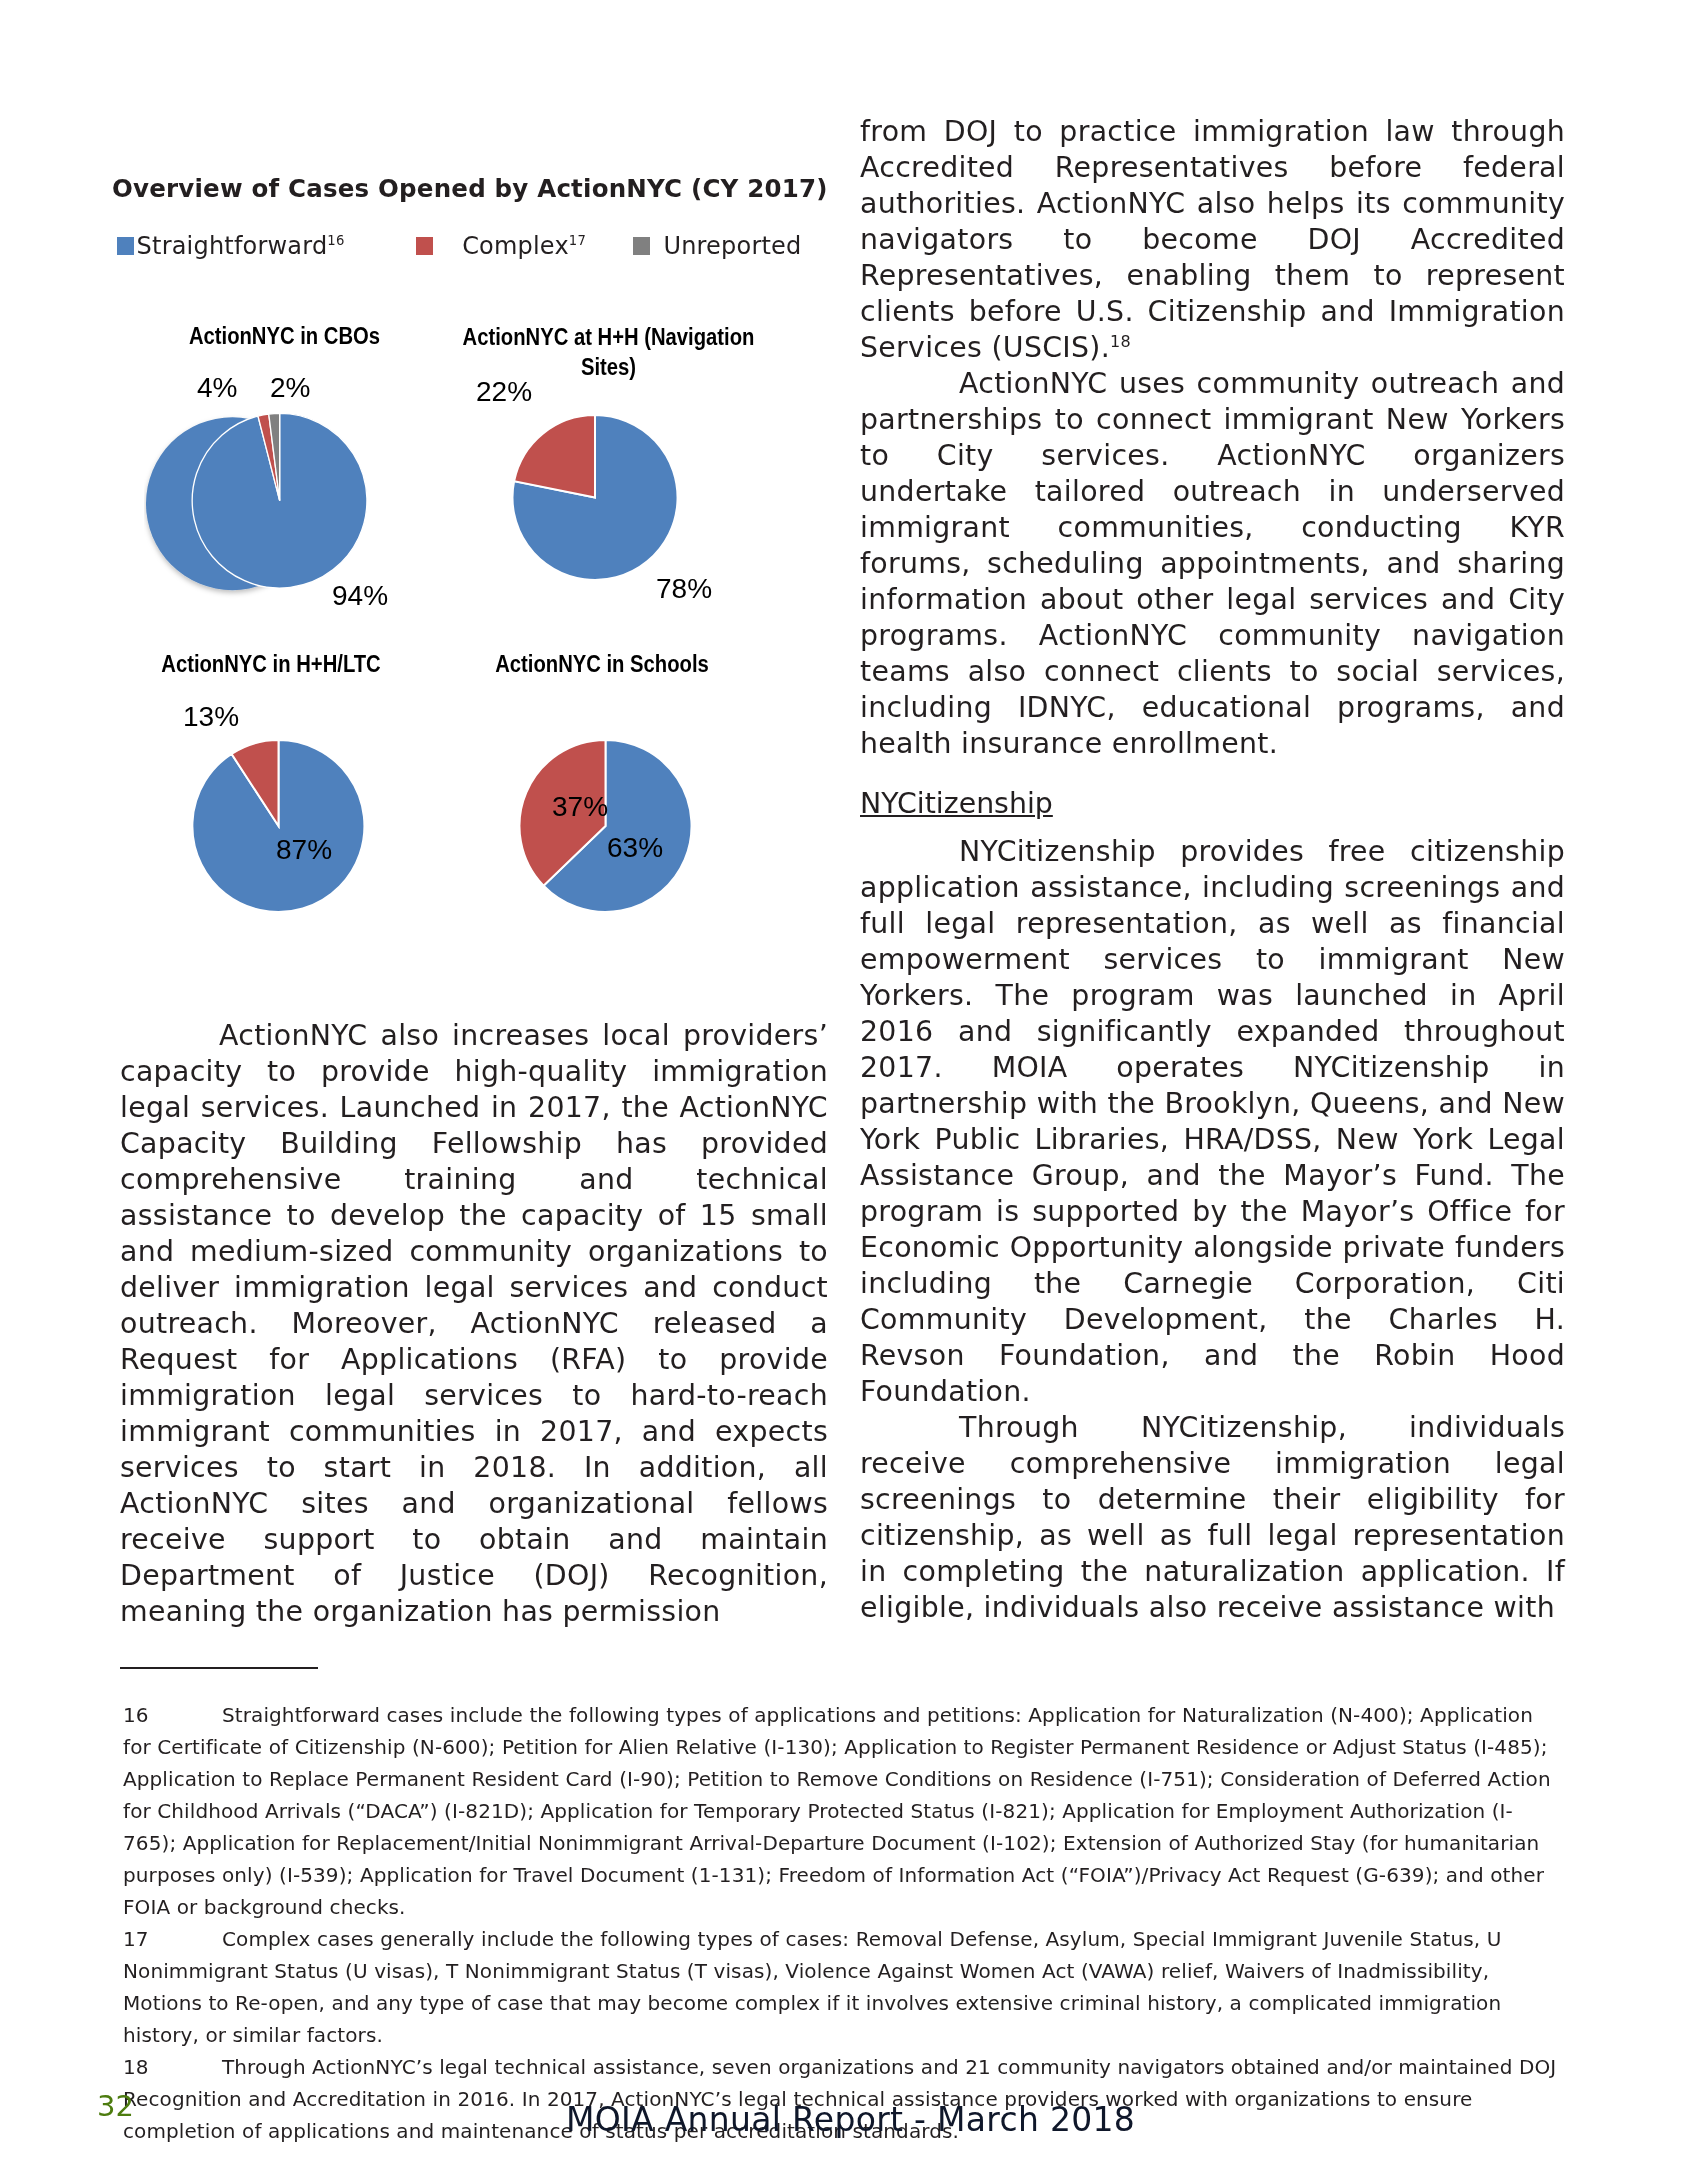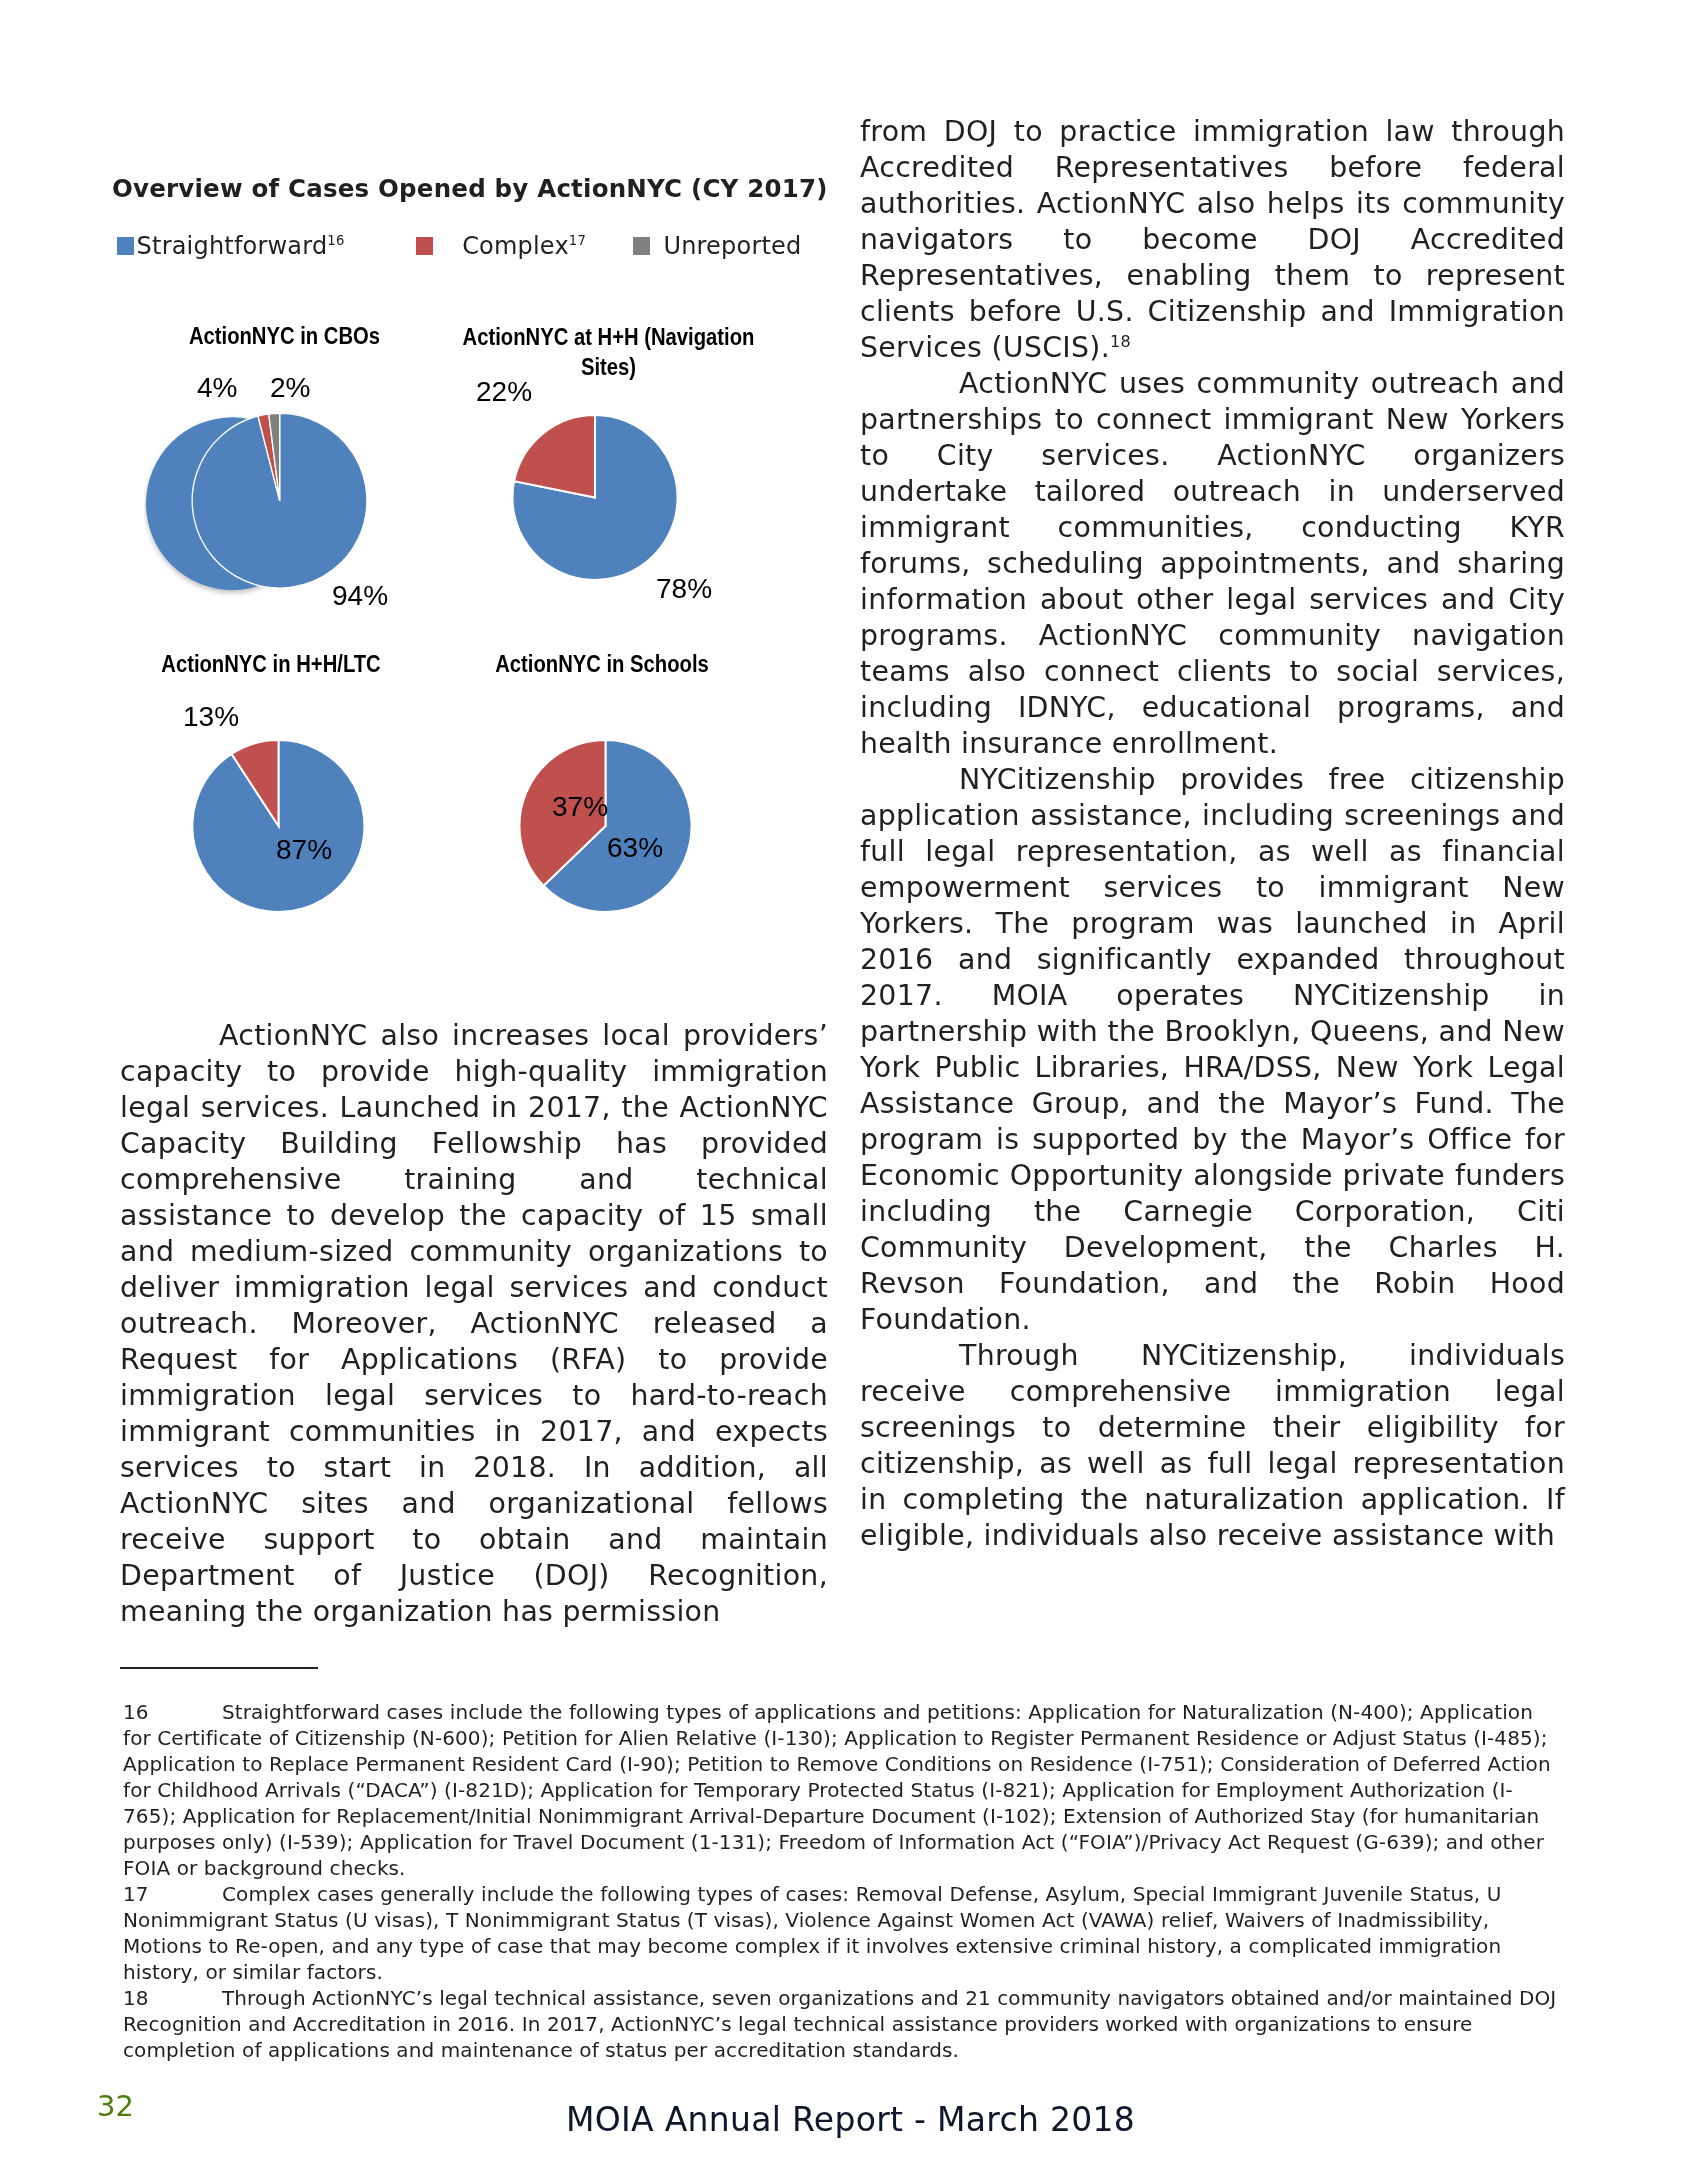--- a/index.html
+++ b/index.html
@@ -14,21 +14,21 @@
   .chart-title { position:absolute; left:112px; top:174px; font-size:24.5px; font-weight:bold; color:#231f20; letter-spacing:0.2px;text-align:center; }
   .legend { position:absolute; left:117px; top:232px; display:flex; align-items:center; font-size:24px; }
   .legend-item { display:flex; align-items:center; margin-right:34px; }
   .swatch { width:17px; height:18.5px; display:inline-block; margin-right:2.6px; }
   .legend-item .lbl { letter-spacing:0.2px; }
   .legend-item .lbl sup { font-size:13.2px; }
   .pie-title { position:absolute; font-family:"Liberation Sans", sans-serif; font-weight:bold; font-size:23px; text-align:center; color:#000; transform:scaleX(0.88); transform-origin:center; }
   .pie-label { position:absolute; font-family:"Liberation Sans", sans-serif; font-size:28px; color:#000; }
   svg.pie { position:absolute; }
   .footrule { position:absolute; left:120px; top:1667px; width:198px; height:2px; background:#231f20; }
-  .footnotes { position:absolute; left:123px; top:1699px; width:1442px; font-size:20px; line-height:26px; color:#231f20; letter-spacing:0.1px; }
+  .footnotes { position:absolute; left:123px; top:1699px; width:1442px; font-size:20px; line-height:32px; color:#231f20; letter-spacing:0.1px; }
   .fn { margin:0; }
   .fn-num { display:inline-block; width:99px; }
   .page-num { position:absolute; left:97px; top:2089px; font-size:29px; color:#4d7c0f; }
   .running-footer { position:absolute; left:566px; top:2100px; font-size:33px; color:#0f172a; letter-spacing:0.3px; }
 </style>
 </head>
 <body>
 
 <div class="chart-title">Overview of Cases Opened by ActionNYC (CY 2017)</div>
 
@@ -91,20 +91,21 @@
 <div class="pie-label" style="left:552px; top:791px;">37%</div>
 <div class="pie-label" style="left:607px; top:832px;">63%</div>
 
 <div class="col left-text">
   <p class="para indent">ActionNYC also increases local providers’ capacity to provide high-quality immigration legal services. Launched in 2017, the ActionNYC Capacity Building Fellowship has provided comprehensive training and technical assistance to develop the capacity of 15 small and medium-sized community organizations to deliver immigration legal services and conduct outreach. Moreover, ActionNYC released a Request for Applications (RFA) to provide immigration legal services to hard-to-reach immigrant communities in 2017, and expects services to start in 2018. In addition, all ActionNYC sites and organizational fellows receive support to obtain and maintain Department of Justice (DOJ) Recognition, meaning the organization has permission</p>
 </div>
 
 <div class="col right-col">
   <p class="para"><span>from DOJ to practice immigration law through Accredited Representatives before federal authorities. ActionNYC also helps its community navigators to become DOJ Accredited Representatives, enabling them to represent clients before U.S. Citizenship and Immigration Services (USCIS).</span><span class="sup">18</span></p>
   <p class="para indent">ActionNYC uses community outreach and partnerships to connect immigrant New Yorkers to City services. ActionNYC organizers undertake tailored outreach in underserved immigrant communities, conducting KYR forums, scheduling appointments, and sharing information about other legal services and City programs. ActionNYC community navigation teams also connect clients to social services, including IDNYC, educational programs, and health insurance enrollment.</p>
+  <div class="heading-u">NYCitizenship</div>
   <p class="para indent">NYCitizenship provides free citizenship application assistance, including screenings and full legal representation, as well as financial empowerment services to immigrant New Yorkers. The program was launched in April 2016 and significantly expanded throughout 2017. MOIA operates NYCitizenship in partnership with the Brooklyn, Queens, and New York Public Libraries, HRA/DSS, New York Legal Assistance Group, and the Mayor’s Fund. The program is supported by the Mayor’s Office for Economic Opportunity alongside private funders including the Carnegie Corporation, Citi Community Development, the Charles H. Revson Foundation, and the Robin Hood Foundation.</p>
   <p class="para indent">Through NYCitizenship, individuals receive comprehensive immigration legal screenings to determine their eligibility for citizenship, as well as full legal representation in completing the naturalization application. If eligible, individuals also receive assistance with</p>
 </div>
 
 <div class="footrule"></div>
 
 <div class="footnotes">
   <p class="fn"><span class="fn-num">16</span><span>Straightforward cases include the following types of applications and petitions: Application for Naturalization (N-400); Application for Certificate of Citizenship (N-600); Petition for Alien Relative (I-130); Application to Register Permanent Residence or Adjust Status (I-485); Application to Replace Permanent Resident Card (I-90); Petition to Remove Conditions on Residence (I-751); Consideration of Deferred Action for Childhood Arrivals (“DACA”) (I-821D); Application for Temporary Protected Status (I-821); Application for Employment Authorization (I-765); Application for Replacement/Initial Nonimmigrant Arrival-Departure Document (I-102); Extension of Authorized Stay (for humanitarian purposes only) (I-539); Application for Travel Document (1-131); Freedom of Information Act (“FOIA”)/Privacy Act Request (G-639); and other FOIA or background checks.</span></p>
   <p class="fn"><span class="fn-num">17</span><span>Complex cases generally include the following types of cases: Removal Defense, Asylum, Special Immigrant Juvenile Status, U Nonimmigrant Status (U visas), T Nonimmigrant Status (T visas), Violence Against Women Act (VAWA) relief, Waivers of Inadmissibility, Motions to Re-open, and any type of case that may become complex if it involves extensive criminal history, a complicated immigration history, or similar factors.</span></p>
   <p class="fn"><span class="fn-num">18</span><span>Through ActionNYC’s legal technical assistance, seven organizations and 21 community navigators obtained and/or maintained DOJ Recognition and Accreditation in 2016. In 2017, ActionNYC’s legal technical assistance providers worked with organizations to ensure completion of applications and maintenance of status per accreditation standards.</span></p>

